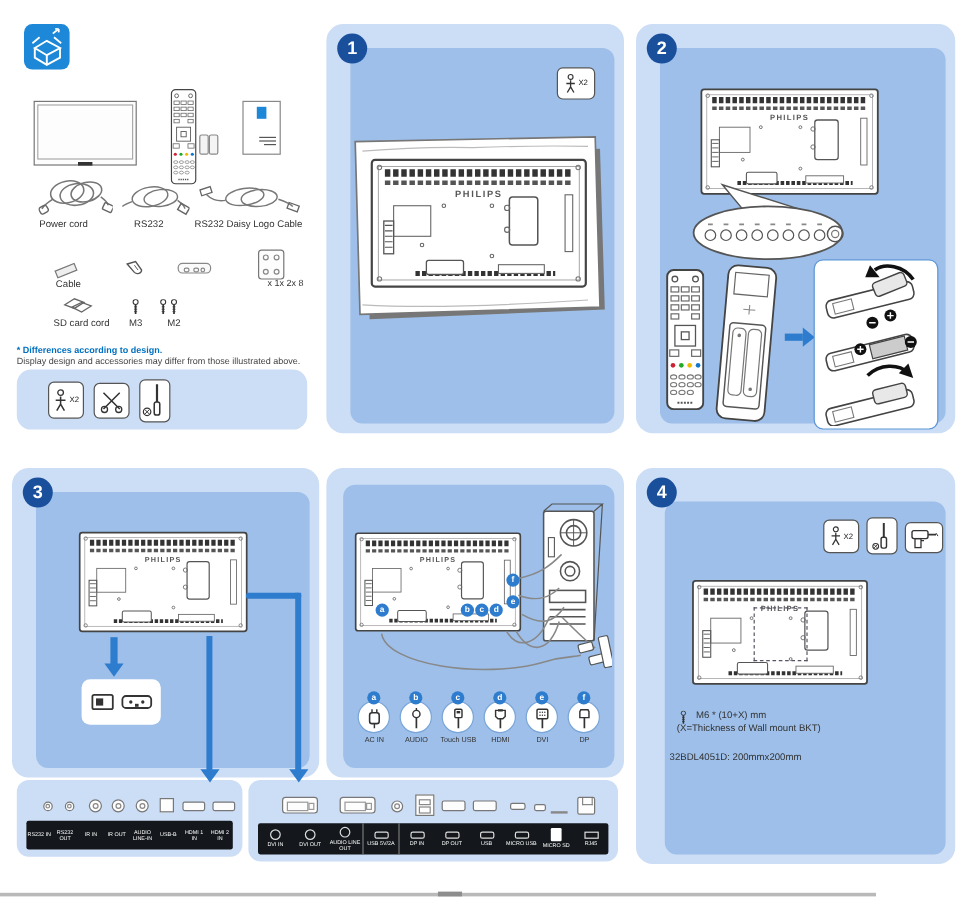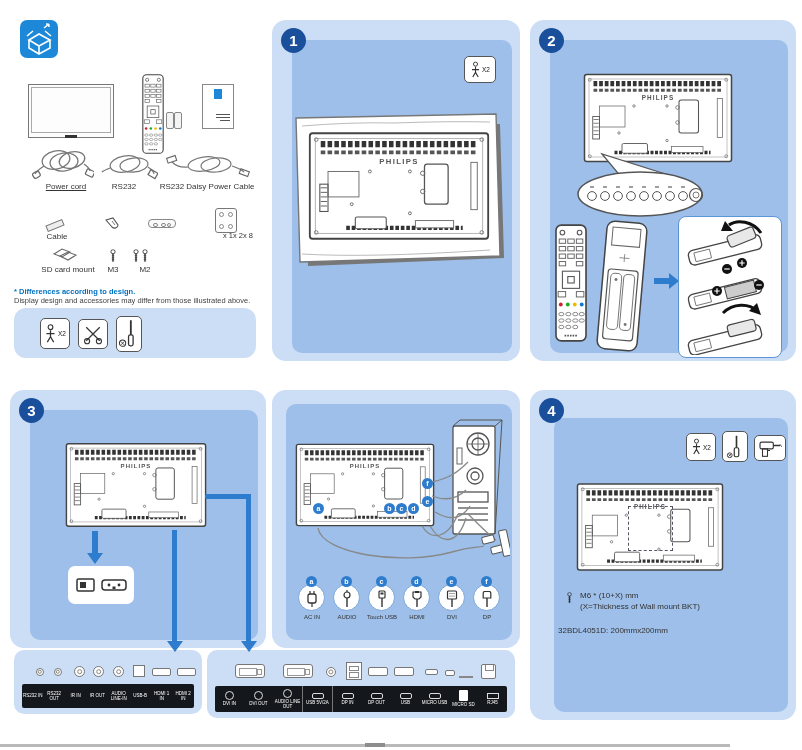--- a/index.html
+++ b/index.html
@@ -184,23 +184,23 @@
   <svg class="abs" style="left:166px;top:152px;" width="84" height="26" viewBox="0 0 84 26">
     <g fill="none" stroke="#777" stroke-width="1.2">
       <ellipse cx="38" cy="12" rx="16" ry="7" transform="rotate(-8 38 12)"></ellipse>
       <ellipse cx="50" cy="13" rx="15" ry="7" transform="rotate(-5 50 13)"></ellipse>
       <path d="M22 15 C14 16 10 14 6 10 M66 14 C72 16 76 18 78 20"></path>
     </g>
     <rect x="1" y="5" width="9" height="5" fill="none" stroke="#666" stroke-width="1.1" transform="rotate(-18 5 7)"></rect>
     <rect x="74" y="18" width="9" height="5" fill="none" stroke="#666" stroke-width="1.1" transform="rotate(20 78 20)"></rect>
   </svg>
 
-  <div class="lbl" style="left:66px;top:182px;text-decoration:underline;">Power cord</div>
+  <div class="lbl" style="left:53px;top:182px;">Power cord</div>
   <div class="lbl" style="left:124px;top:182px;">RS232</div>
-  <div class="lbl" style="left:207px;top:182px;">RS232 Daisy Power Cable</div>
+  <div class="lbl" style="left:207px;top:182px;">RS232 Daisy Logo Cable</div>
 
   <div class="abs" style="left:46px;top:222px;width:16px;height:5px;border:1px solid #777;transform:rotate(-22deg);background:#eee;"></div>
   <svg class="abs" style="left:104px;top:216px;" width="16" height="14" viewBox="0 0 16 14">
     <path d="M2 4 L9 2 L14 9 C14 12 10 13 8 11 Z" fill="none" stroke="#555" stroke-width="1.1"></path>
     <path d="M8 5 L11 9" stroke="#555" stroke-width="0.8"></path>
   </svg>
   <div class="abs" style="left:148px;top:219px;width:28px;height:9px;border:1.1px solid #888;border-radius:4px;background:#fafafa;box-sizing:border-box;">
     <div style="position:absolute;left:4px;top:2.5px;width:2.5px;height:2.5px;border:0.8px solid #888;border-radius:50%;"></div>
     <div style="position:absolute;left:12px;top:2.5px;width:2.5px;height:2.5px;border:0.8px solid #888;border-radius:50%;"></div>
     <div style="position:absolute;right:4px;top:2.5px;width:2.5px;height:2.5px;border:0.8px solid #888;border-radius:50%;"></div>
@@ -220,21 +220,21 @@
   </svg>
   <svg class="abs" style="left:109px;top:249px;" width="8" height="15" viewBox="0 0 10 18">
       <use href="#screw"></use>
     </svg>
   <svg class="abs" style="left:132px;top:249px;" width="8" height="15" viewBox="0 0 10 18">
       <use href="#screw"></use>
     </svg>
   <svg class="abs" style="left:141px;top:249px;" width="8" height="15" viewBox="0 0 10 18">
       <use href="#screw"></use>
     </svg>
-  <div class="lbl" style="left:68px;top:265px;">SD card mount</div>
+  <div class="lbl" style="left:68px;top:265px;">SD card cord</div>
   <div class="lbl" style="left:113px;top:265px;">M3</div>
   <div class="lbl" style="left:145px;top:265px;">M2</div>
 
   <div class="abs" style="left:14px;top:287px;font-size:7.5px;font-weight:bold;color:var(--noteblue);">* Differences according to design.</div>
   <div class="abs" style="left:14px;top:296px;font-size:7.5px;color:#444;">Display design and accessories may differ from those illustrated above.</div>
 
   <div class="abs" style="left:14px;top:308px;width:242px;height:50px;background:var(--panel);border-radius:12px;">
     <div class="tile" style="left:26px;top:10px;width:30px;height:31px;">
       <svg width="13" height="20" viewBox="0 0 14 22">
           <use href="#person-x2"></use>
@@ -610,20 +610,20 @@
 
     <svg class="abs" style="left:46px;top:92px;" width="148" height="90" viewBox="0 0 200 120">
         <use href="#monitor-back"></use>
       </svg>
     <div class="dashedbox" style="left:98px;top:116px;width:43px;height:43px;"></div>
 
     <svg class="abs" style="left:36px;top:200px;" width="7" height="17" viewBox="0 0 10 18">
         <use href="#screw"></use>
       </svg>
     <div class="abs" style="left:50px;top:201px;font-size:8px;color:#333;">M6 * (10+X) mm</div>
-    <div class="abs" style="left:50px;top:212px;font-size:8px;color:#333;">(X=Thickness of  Wall mount BKT)</div>
+    <div class="abs" style="left:34px;top:212px;font-size:8px;color:#333;">(X=Thickness of  Wall mount BKT)</div>
     <div class="abs" style="left:28px;top:236px;font-size:8px;color:#333;">32BDL4051D: 200mmx200mm</div>
   </div>
 
   <div class="abs" style="left:0;top:744px;width:730px;height:2.5px;background:#b9b9b9;"></div>
   <div class="abs" style="left:365px;top:743px;width:20px;height:4px;background:#8d8d8d;"></div>
 
 </div>
 
 </body></html>

